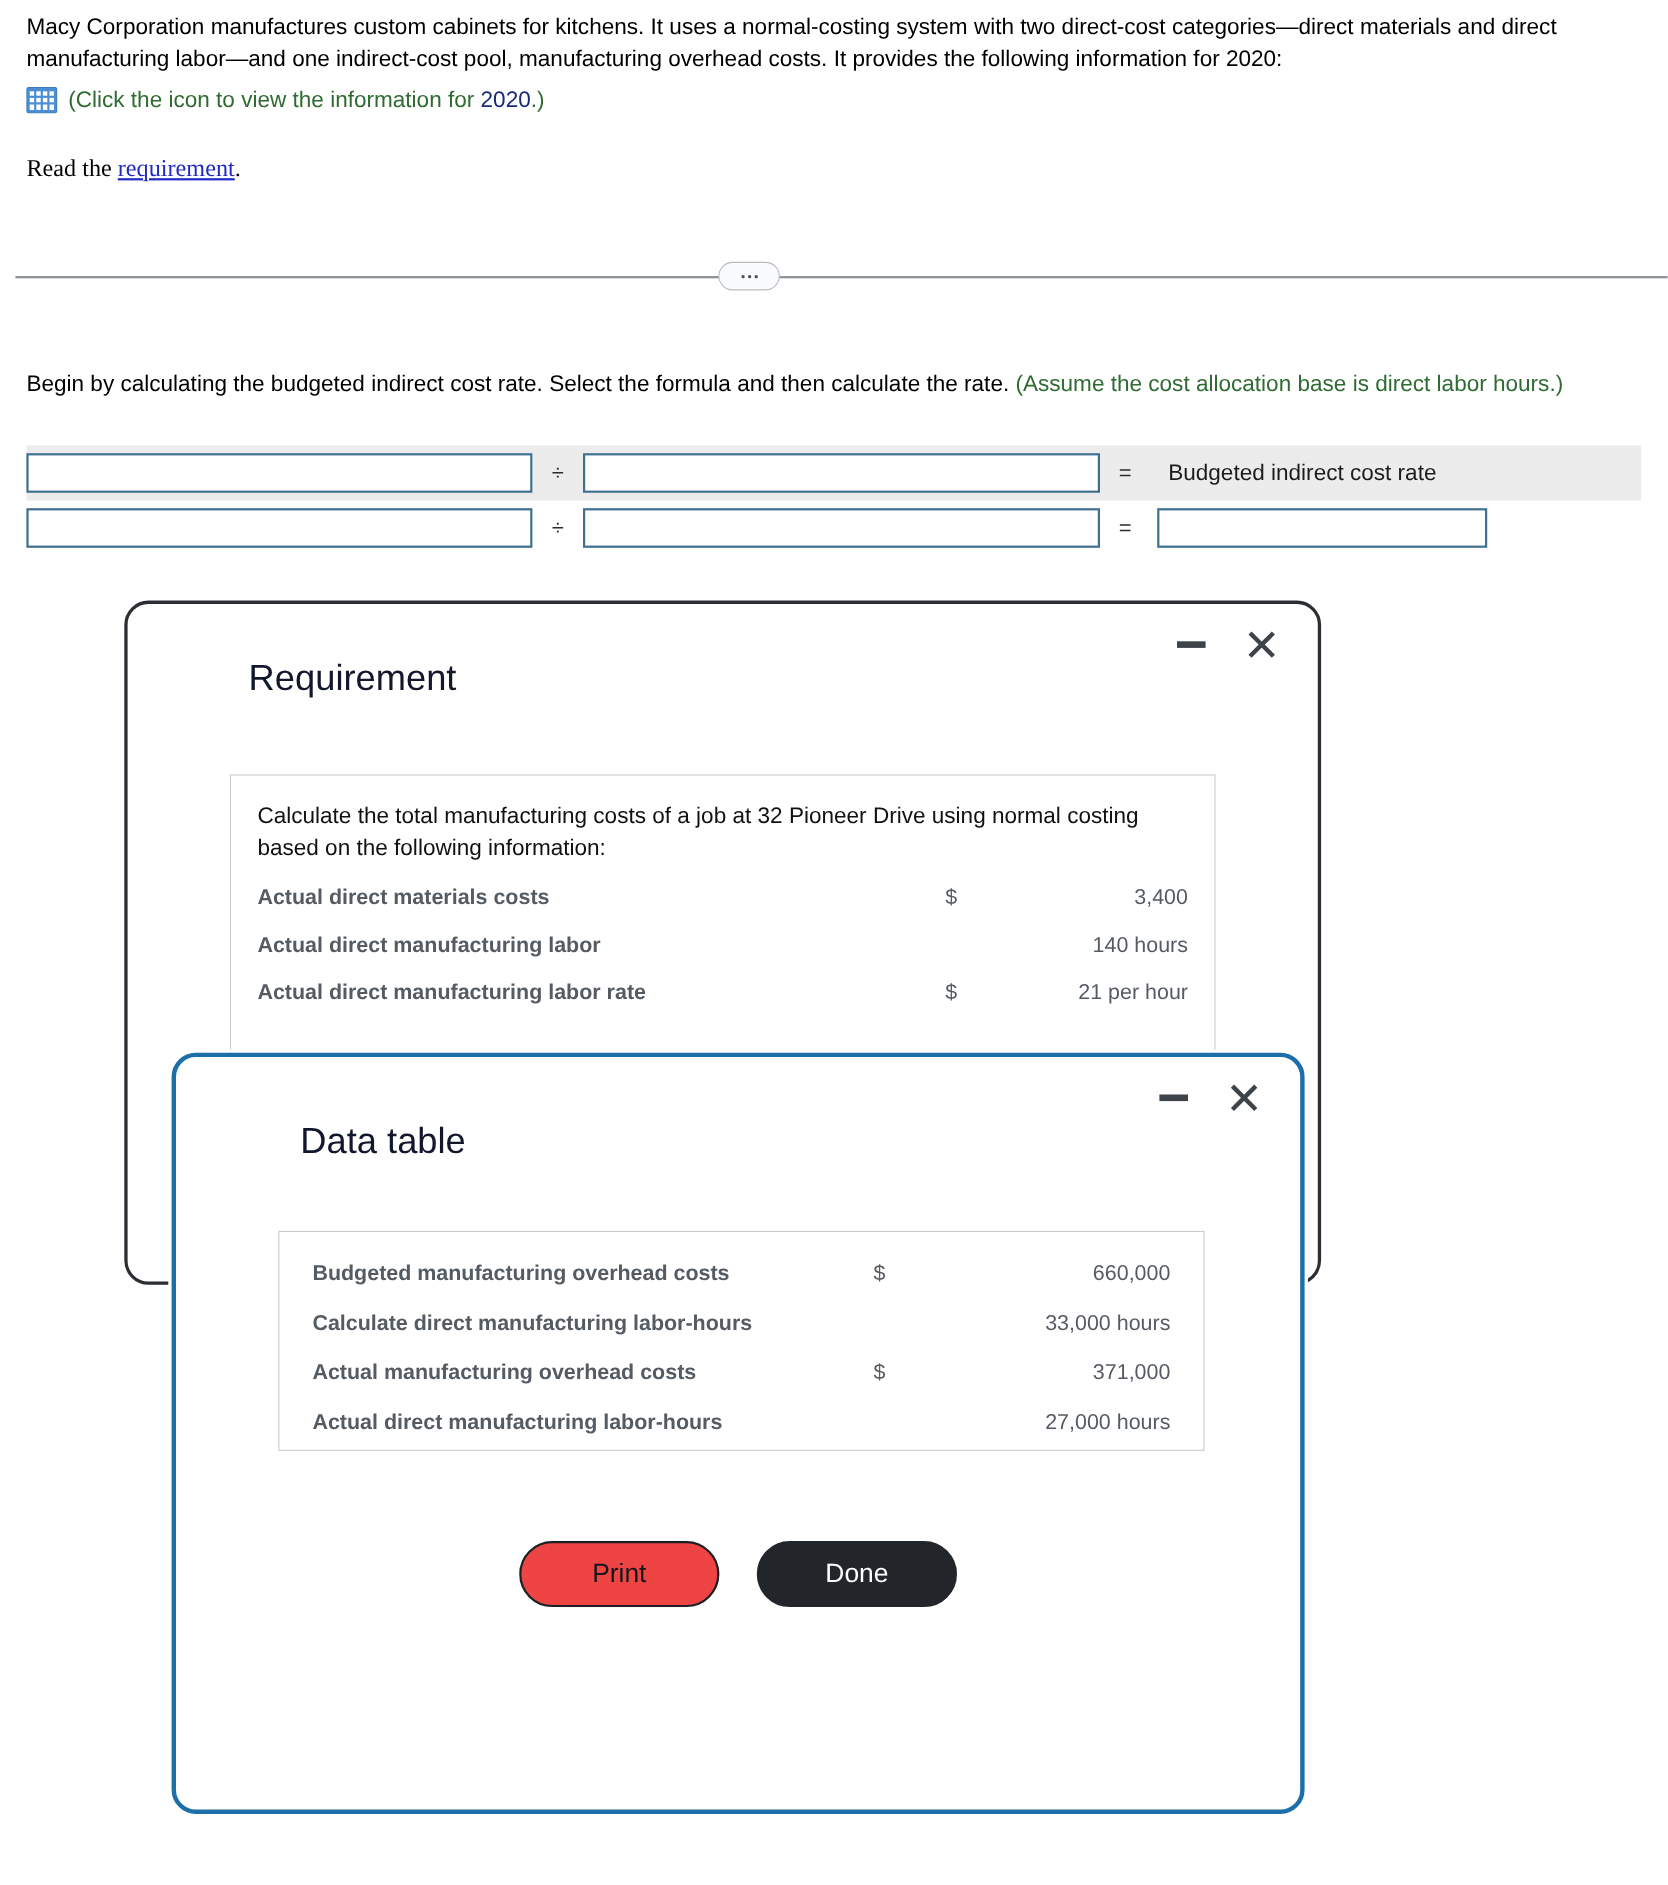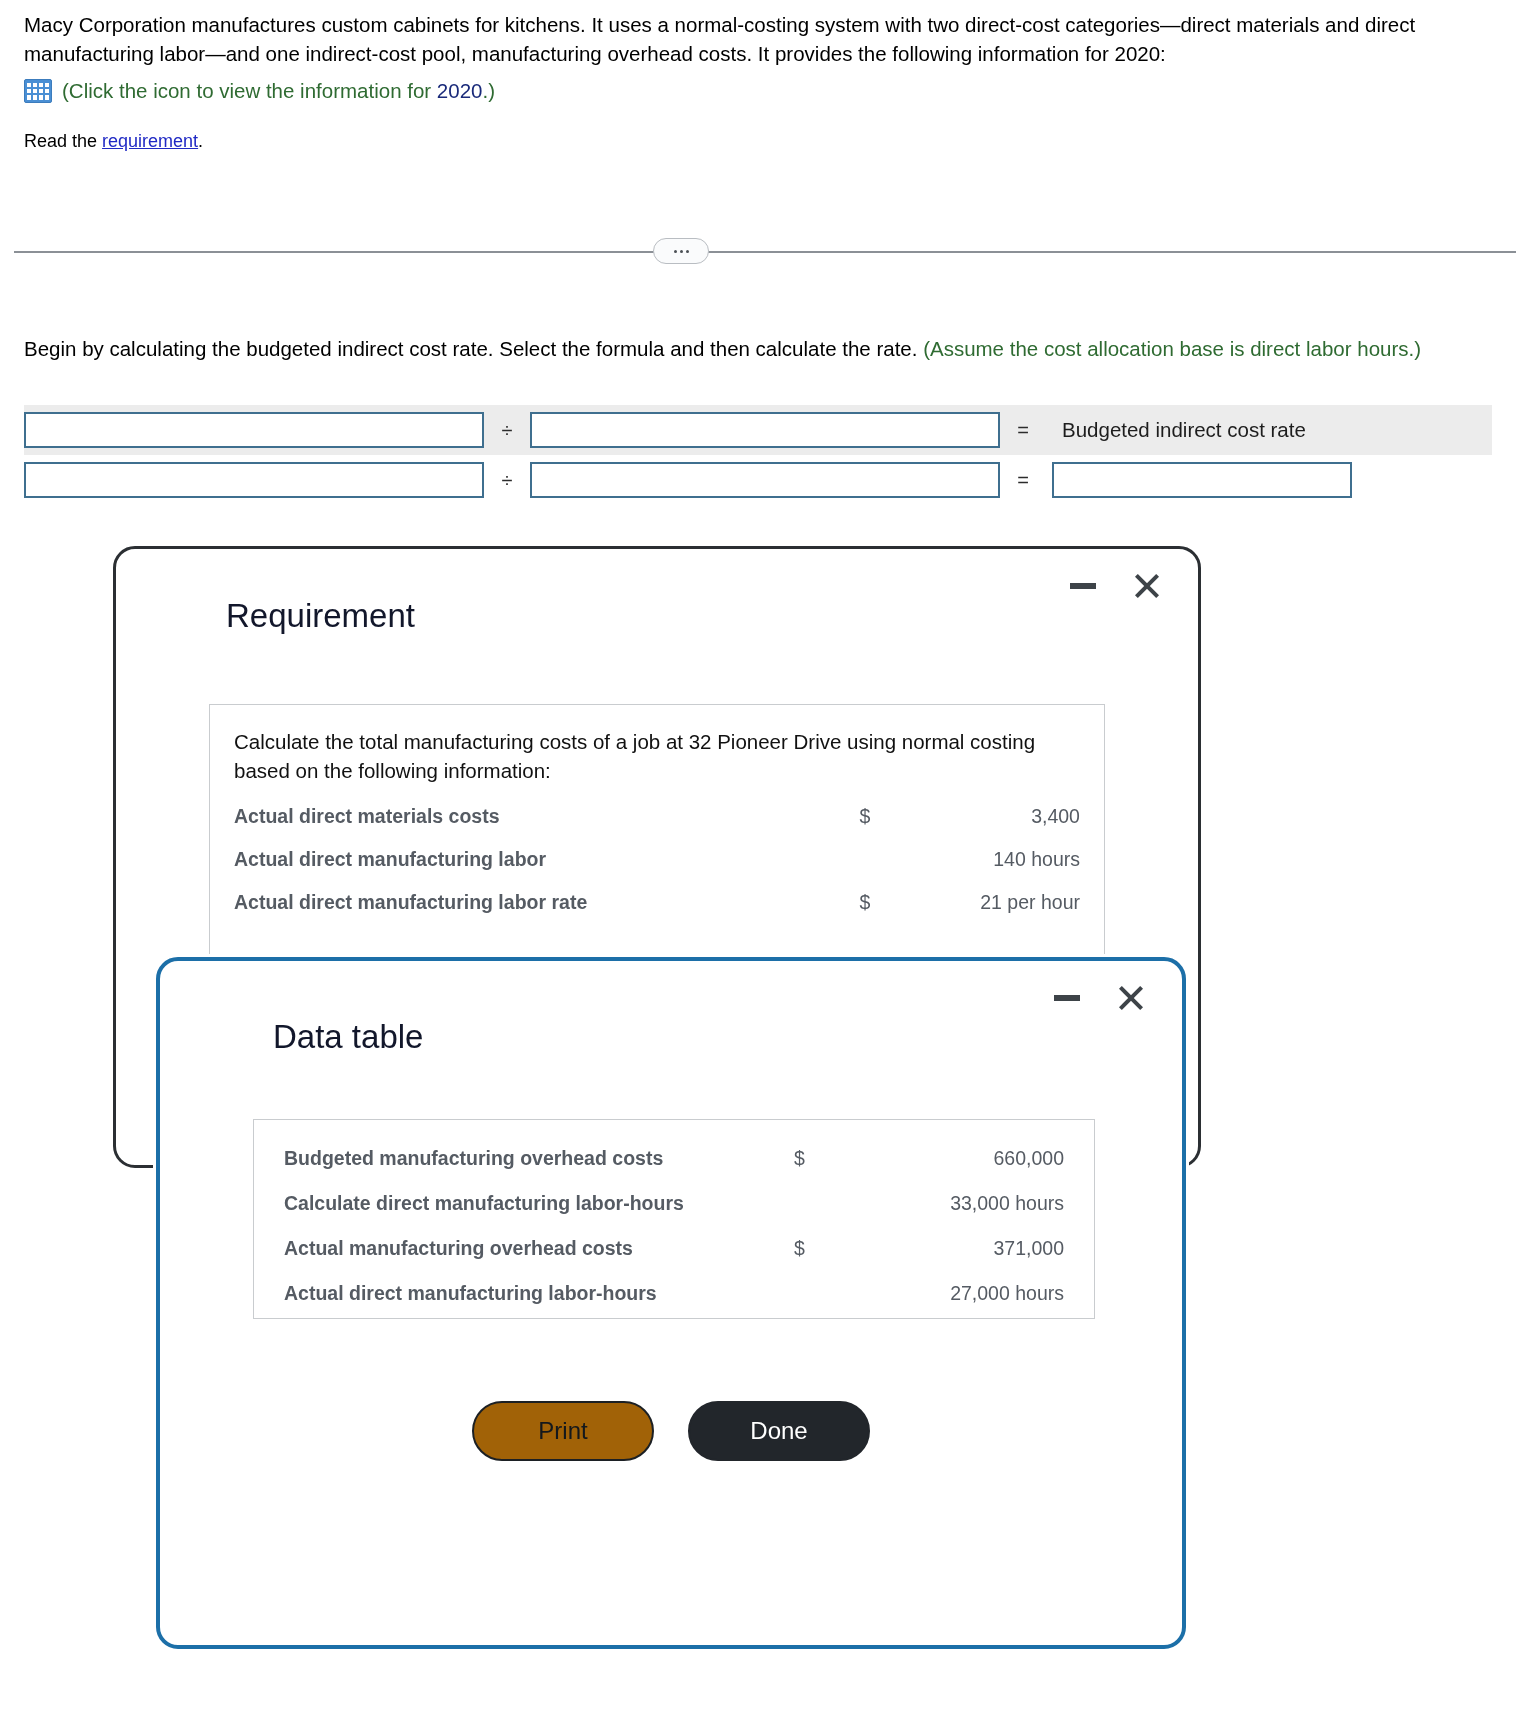--- a/index.html
+++ b/index.html
@@ -46,23 +46,24 @@
   }
   .grid-icon span { background: #ffffff; display:block; }
   .icon-caption {
     margin-left: 10px;
     font-size: 20.5px;
     color: #2f6b32;
     line-height: 29px;
   }
   .icon-caption .yr { color: #1a2a7a; }
   .read-line {
-    margin-top: 22px;
-    font-size: 18px;
+    margin-top: 33px;
+    font-size: 22px;
     line-height: 29px;
+    font-family: Liberation Serif, serif;
   }
   .req-link {
     color: #2029c4;
     text-decoration: underline;
     cursor: pointer;
   }
 
   
   .divider-wrap {
     position: absolute;
@@ -252,21 +253,21 @@
     border-radius: 30px;
     font-size: 24px;
     display: flex;
     align-items: center;
     justify-content: center;
     cursor: pointer;
     font-family: "Liberation Sans", sans-serif;
   }
   .btn-outline {
     border: 2px solid #1c2024;
-    background: #a16207;
+    background: #ef4444;
     color: #14181c;
   }
   .btn-filled {
     border: 2px solid #22262b;
     background: #22262b;
     color: #ffffff;
   }
 </style>
 </head>
 <body>

